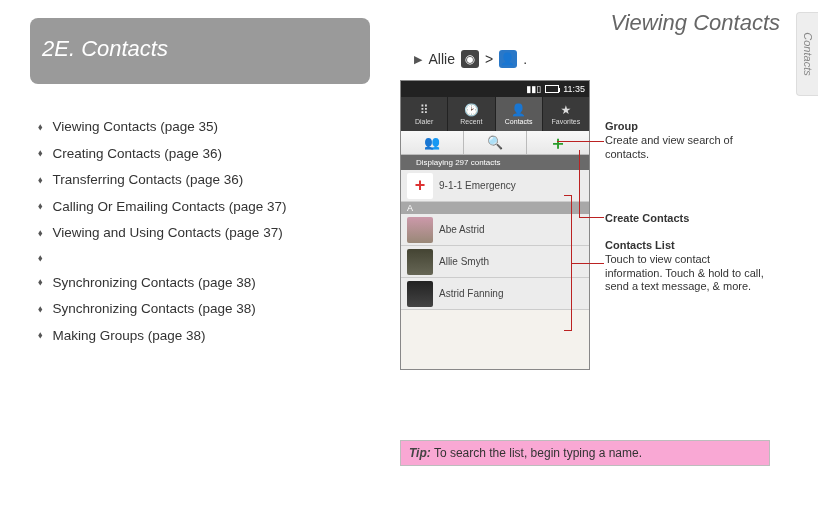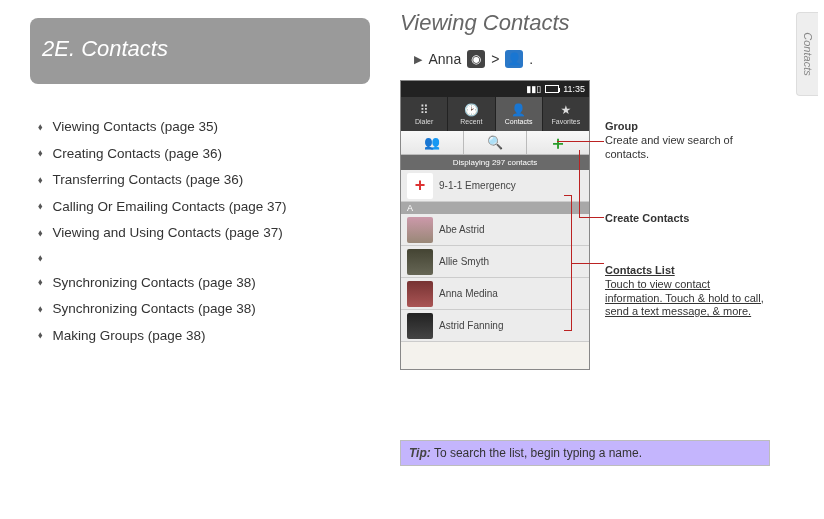--- a/index.html
+++ b/index.html
@@ -11,21 +11,21 @@
   .section-header {
     background: #9a9a9a; color: #fff; font-style: italic; font-size: 22px;
     padding: 18px 16px 22px 12px; border-radius: 8px; width: 340px;
   }
   .toc { margin-top: 36px; padding-left: 8px; }
   .toc-item { font-size: 13.5px; line-height: 1; margin-bottom: 13px; display: flex; align-items: center; gap: 10px; }
   .toc-diamond { font-size: 10px; color: #555; }
 
   
   .right-col { position: absolute; left: 400px; top: 10px; width: 380px; }
-  .heading { font-style: italic; color: #666; font-size: 22px; margin-bottom: 14px; }
+  .heading { font-style: italic; color: #666; font-size: 22px; margin-bottom: 14px; text-align: right; }
   .step { font-size: 14px; display: flex; align-items: center; gap: 6px; margin-bottom: 12px; margin-left: 14px; }
   .tri { font-size: 11px; color: #555; }
   .small-icon { display: inline-flex; align-items: center; justify-content: center; vertical-align: middle; }
   .icon-home { width: 18px; height: 18px; background:#444; border-radius:3px; color:#fff; font-size:12px; }
   .icon-person { width: 18px; height: 18px; background:#2a78c8; border-radius:3px; color:#fff; font-size:12px; }
 
   
   .phone-area { position: relative; width: 380px; height: 310px; }
   .phone {
     position: absolute; left: 0; top: 0; width: 190px; height: 290px;
@@ -39,49 +39,49 @@
   .tabrow { display:flex; height:34px; background:#3a3a3a; }
   .tab { flex:1; display:flex; flex-direction:column; align-items:center; justify-content:center; color:#ddd; font-size:7px; gap:1px; border-right:1px solid #222; }
   .tab:last-child{border-right:none;}
   .tab.active { background:#5a5a5a; color:#fff; }
   .tab .ticon{font-size:12px;}
   .subbar { display:flex; height:24px; background:linear-gradient(#f8f8f8,#e8e8e8); border-bottom:1px solid #bbb; align-items:center; }
   .subbar .seg { flex:1; display:flex; align-items:center; justify-content:center; border-right:1px solid #bbb; height:100%; font-size:13px; color:#555; }
   .subbar .seg:last-child{border-right:none;}
   .plus { color:#2a9c2a; font-size:18px; font-weight:bold; }
   .people-ic { color:#666; }
-  .countbar { background:#6a6a6a; color:#fff; font-size:8px; padding:3px 3px;text-align:center; }
+  .countbar { background:#6a6a6a; color:#fff; font-size:8px; padding:3px 15px; }
   .row { display:flex; align-items:center; height:32px; border-bottom:1px solid #ccc; background:#ececec; }
   .row .thumb { width:26px; height:26px; margin:0 6px; background:#bbb; display:flex; align-items:center; justify-content:center; font-size:12px; color:#fff; border-radius:2px; }
   .row .nm { font-size:10px; color:#444; }
   .row.emerg .thumb{background:#fff; color:#d33; font-size:18px; font-weight:bold;}
   .alphahdr { background:#a8a8a8; color:#fff; font-size:9px; padding:1px 6px; }
   .thumb.photo1{background:linear-gradient(#c9a,#987);}
   .thumb.photo2{background:linear-gradient(#443,#665);}
   .thumb.photo3{background:linear-gradient(#733,#a55);}
   .thumb.photo4{background:linear-gradient(#222,#444);}
 
   
   .callout { position:absolute; font-size:11px; color:#333; width:165px; line-height:1.25; }
   .callout .ct-title{font-weight:bold;}
   .co-group   { left:205px; top:40px; }
   .co-create  { left:205px; top:132px; }
-  .co-list    { left:205px; top:184px;text-decoration:underline; }
+  .co-list    { left:205px; top:159px; }
   .leader { position:absolute; background:#b22; }
   .ld-h { height:1px; }
 
   
   .l1 { left:157px; top:61px; width:47px; } 
   .l2 { left:179px; top:70px; width:1px; height:68px; background:#b22; position:absolute; }
   .l3 { left:179px; top:137px; width:25px; } 
   .lbracket { position:absolute; left:164px; top:115px; width:8px; height:136px; border-right:1px solid #b22; border-top:1px solid #b22; border-bottom:1px solid #b22;}
   .lbr-out { position:absolute; left:172px; top:183px; width:32px; height:1px; background:#b22;}
 
   
-  .tip { position:absolute; left:400px; top:440px; width:370px; background:#c4b5fd; border:1px solid #bdbdbd; font-size:12px; padding:5px 8px; }
+  .tip { position:absolute; left:400px; top:440px; width:370px; background:#f9a8d4; border:1px solid #bdbdbd; font-size:12px; padding:5px 8px; }
   .tip .tiplbl{font-style:italic; font-weight:bold; color:#444;}
 
   
   .footer { position:absolute; right:40px; bottom:8px; font-style:italic; font-size:13px; color:#555; }
   .footer .pn{margin-left:26px;}
 
   
   .sidetab { position:absolute; right:6px; top:12px; width:22px; height:84px; background:#eee; border:1px solid #ddd; border-right:none; border-radius:4px 0 0 4px; display:flex; align-items:center; justify-content:center; }
   .sidetab span{ transform:rotate(90deg); font-style:italic; font-size:11px; color:#888; }
 </style>
@@ -127,21 +127,21 @@
           <span class="toc-diamond">⬧</span>
           <span>Making Groups (page 38)</span>
         </div>
   </div>
 </div>
 
 <div class="right-col">
   <div class="heading">Viewing Contacts</div>
   <div class="step">
     <span class="tri">▶</span>
-    <span>Anna</span>
+    <span>Allie</span>
     <span class="small-icon icon-home">◉</span>
     <span>&gt;</span>
     <span class="small-icon icon-person">👤</span>
     <span>.</span>
   </div>
 
   <div class="phone-area">
     <div class="phone">
       <div class="statusbar">
         <span class="sig">▮▮▯</span>
@@ -185,24 +185,20 @@
       <div class="alphahdr">A</div>
       <div class="row">
             <div class="thumb photo1"></div>
             <div class="nm">Abe Astrid</div>
           </div>
       <div class="row">
             <div class="thumb photo2"></div>
             <div class="nm">Allie Smyth</div>
           </div>
       <div class="row">
-            <div class="thumb photo3"></div>
-            <div class="nm">Anna Medina</div>
-          </div>
-      <div class="row">
             <div class="thumb photo4"></div>
             <div class="nm">Astrid Fanning</div>
           </div>
     </div>
 
     <div class="leader ld-h l1"></div>
     <div class="l2"></div>
     <div class="leader ld-h l3"></div>
     <div class="lbracket"></div>
     <div class="lbr-out"></div>

